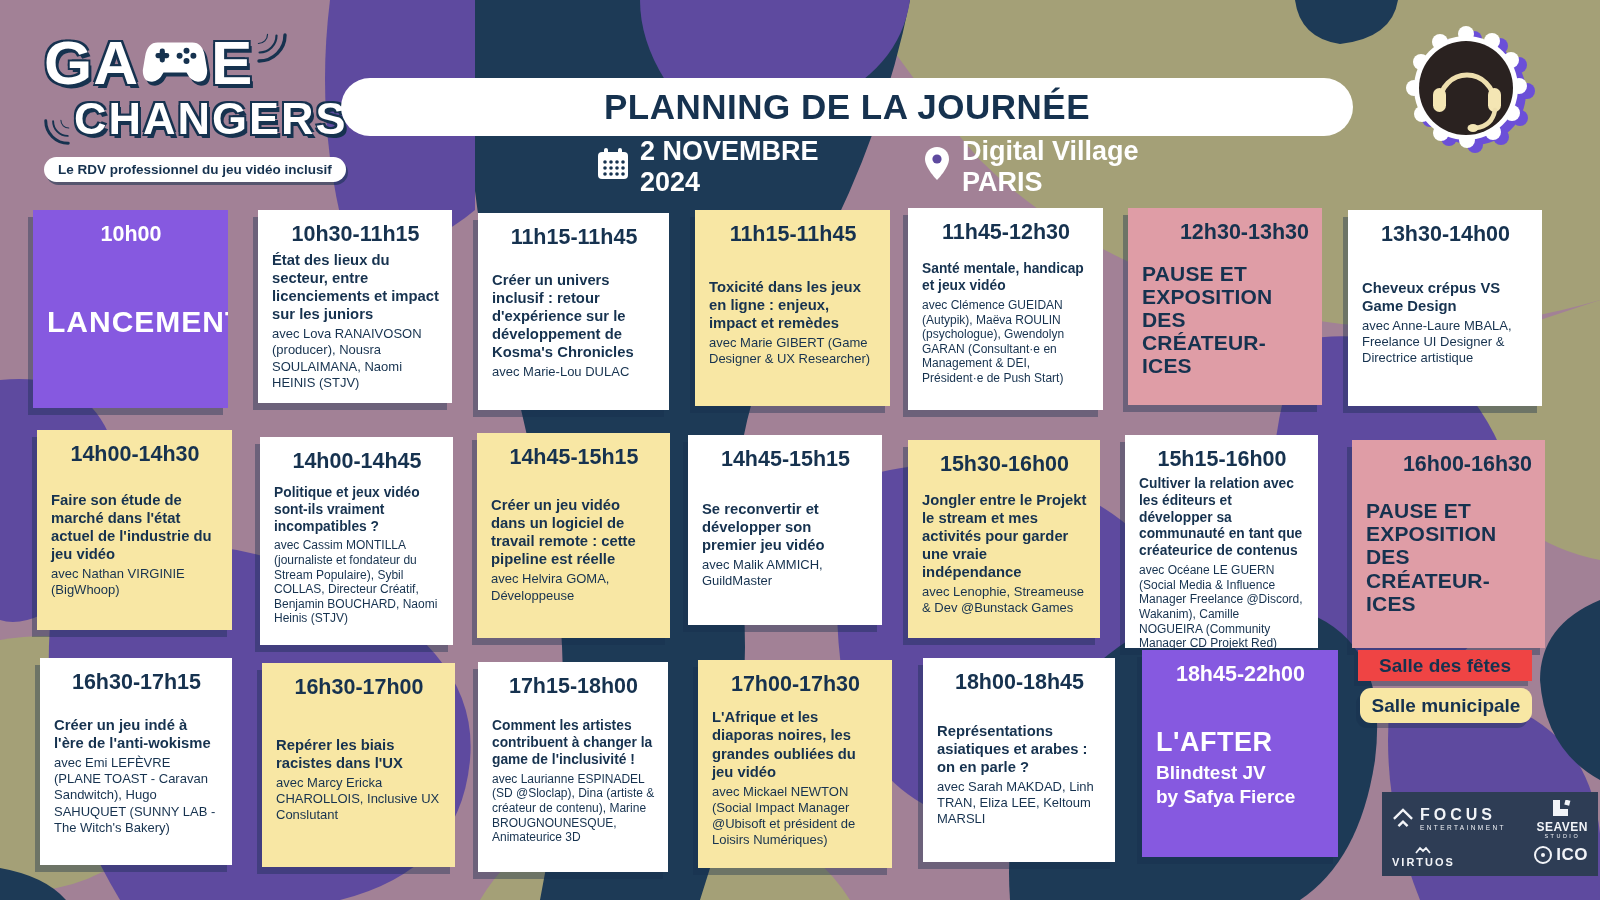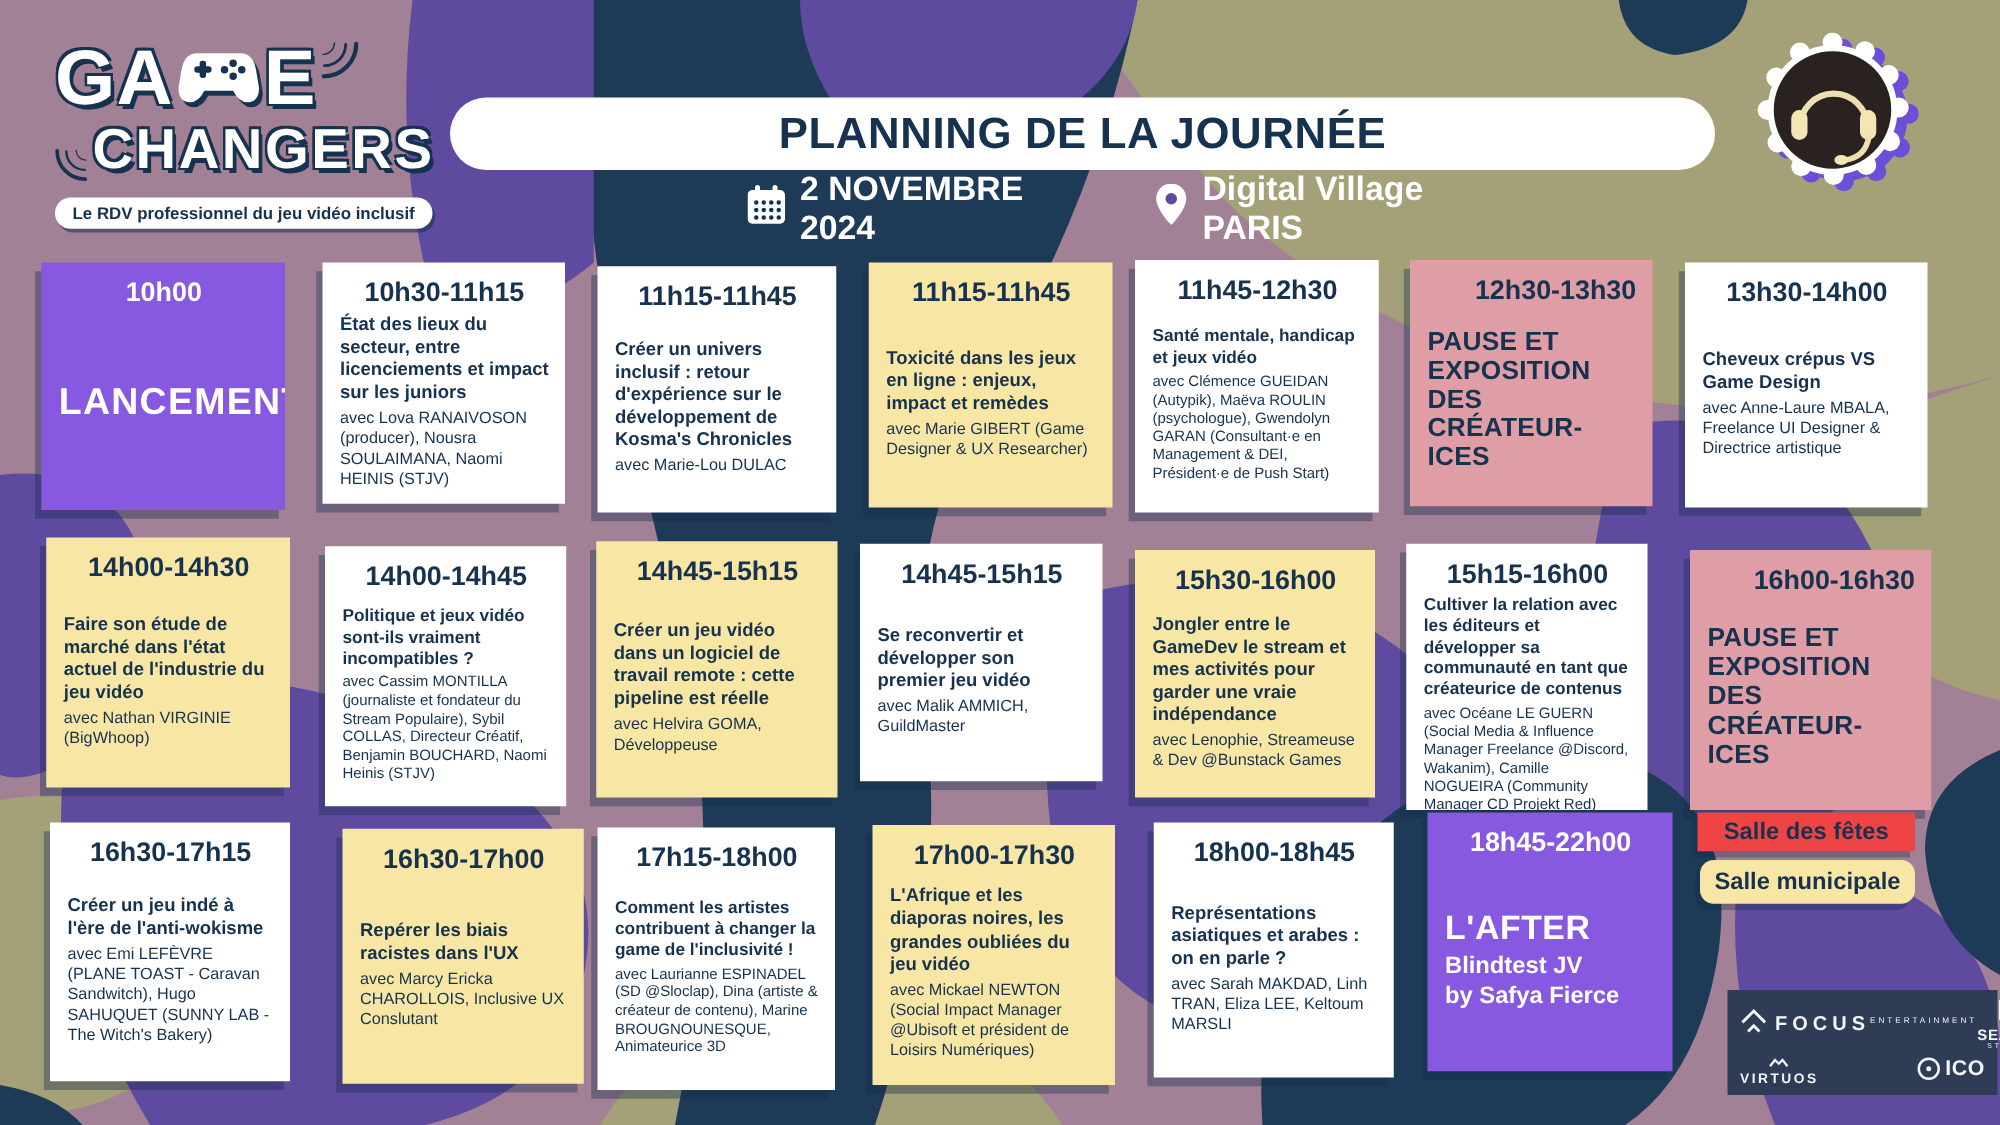--- a/index.html
+++ b/index.html
@@ -20,21 +20,21 @@
   .logo-word.small{font-size:45px;letter-spacing:2px;margin-top:-4px;}
   .pad-icon{margin:0 2px;filter:drop-shadow(3px 4px 0 #16324f);}
   .wave-icon{margin-left:4px;margin-top:-26px;}
   .wave-icon2{margin-right:4px;margin-top:26px;transform:scaleX(-1);}
   .tagline{
     display:inline-block;margin-top:8px;background:#ffffff;color:#16324f;
     font-size:13.5px;font-weight:700;padding:5px 14px;border-radius:14px;
     box-shadow:2px 3px 0 rgba(22,50,79,.55);
   }
   .title-pill{
-    position:absolute;left:360px;top:78px;width:1012px;height:58px;z-index:5;
+    position:absolute;left:341px;top:78px;width:1012px;height:58px;z-index:5;
     background:#ffffff;border-radius:29px;display:flex;align-items:center;justify-content:center;
   }
   .title-pill .t{font-size:35px;font-weight:900;color:#16324f;letter-spacing:0.5px;}
   .date-row{
     position:absolute;left:598px;top:136px;width:620px;z-index:5;
     display:flex;align-items:center;gap:46px;color:#ffffff;
   }
   .date-item{display:flex;align-items:center;gap:12px;font-size:27px;font-weight:800;}
   .date-item.loc{font-weight:700;}
   .badge{position:absolute;left:1404px;top:26px;z-index:5;}
@@ -70,41 +70,41 @@
   .c6{left:1128px;top:208px;width:194px;height:197px;}
   .c7{left:1348px;top:210px;width:194px;height:196px;}
   .c8{left:37px;top:430px;width:195px;height:200px;}
   .c9{left:260px;top:437px;width:193px;height:208px;}
   .c10{left:477px;top:433px;width:193px;height:205px;}
   .c11{left:688px;top:435px;width:194px;height:190px;}
   .c12{left:908px;top:440px;width:192px;height:198px;}
   .c13{left:1125px;top:435px;width:193px;height:213px;}
   .c14{left:1352px;top:440px;width:193px;height:208px;}
   .c15{left:40px;top:658px;width:192px;height:207px;}
-  .c16{left:262px;top:663px;width:193px;height:204px;margin-left:12px;}
+  .c16{left:262px;top:663px;width:193px;height:204px;}
   .c17{left:478px;top:662px;width:190px;height:210px;}
   .c18{left:698px;top:660px;width:194px;height:208px;}
   .c19{left:923px;top:658px;width:192px;height:204px;}
   .c20{left:1142px;top:650px;width:196px;height:207px;}
   
   .legend-box{
     position:absolute;z-index:4;display:flex;align-items:center;justify-content:center;
     font-size:19px;font-weight:800;color:#16324f;box-shadow:-4px 5px 0 rgba(22,45,75,.35);
   }
   .lg-white{left:1358px;top:650px;width:174px;height:31px;background:#ef4444;}
   .lg-yellow{left:1360px;top:688px;width:172px;height:35px;background:#f8e7a4;border-radius:11px;}
   
   .sponsors{
     position:absolute;left:1382px;top:792px;width:216px;height:84px;z-index:4;
     background:#2e3d55;display:flex;flex-direction:column;justify-content:space-evenly;
     padding:6px 10px;box-sizing:border-box;color:#f2f4f8;
   }
   .sp-row{display:flex;align-items:center;justify-content:space-between;}
   .focus{display:flex;align-items:center;gap:6px;}
-  .focus-txt{display:flex;line-height:1;}
+  .focus-txt{display:flex;flex-direction:column;line-height:1;}
   .focus-name{font-size:16px;font-weight:700;letter-spacing:4px;}
   .focus-sub{font-size:6.5px;letter-spacing:2.4px;margin-top:2px;}
   .seaven{display:flex;flex-direction:column;align-items:center;line-height:1;}
   .seaven-name{font-size:12px;font-weight:900;letter-spacing:0.5px;margin-top:2px;}
   .seaven-sub{font-size:5.5px;letter-spacing:2.5px;margin-top:1px;}
   .virtuos{display:flex;flex-direction:column;align-items:center;line-height:1;}
   .virtuos-name{font-size:11px;font-weight:800;letter-spacing:2px;}
   .ico{display:flex;align-items:center;gap:4px;}
   .ico-mark{width:14px;height:14px;border:2.5px solid #f2f4f8;border-radius:50%;display:flex;align-items:center;justify-content:center;}
   .ico-dot{width:4px;height:4px;background:#f2f4f8;border-radius:50%;}
@@ -334,21 +334,21 @@
   <div class="time">14h45-15h15</div>
   <div class="body">
     <div class="title">Se reconvertir et développer son premier jeu vidéo</div>
     <div class="speakers">avec Malik AMMICH, GuildMaster</div>
   </div>
 </div>
 
 <div class="card v-yellow c12">
   <div class="time">15h30-16h00</div>
   <div class="body">
-    <div class="title">Jongler entre le GameDev le stream et mes activités pour garder une vraie indépendance</div>
+    <div class="title">Jongler entre le Projekt le stream et mes activités pour garder une vraie indépendance</div>
     <div class="speakers">avec Lenophie, Streameuse &amp; Dev @Bunstack Games</div>
   </div>
 </div>
 
 <div class="card v-white dense c13">
   <div class="time">15h15-16h00</div>
   <div class="body">
     <div class="title">Cultiver la relation avec les éditeurs et développer sa communauté en tant que créateurice de contenus</div>
     <div class="speakers">avec Océane LE GUERN (Social Media &amp; Influence Manager Freelance @Discord, Wakanim), Camille NOGUEIRA (Community Manager CD Projekt Red)</div>
   </div>

